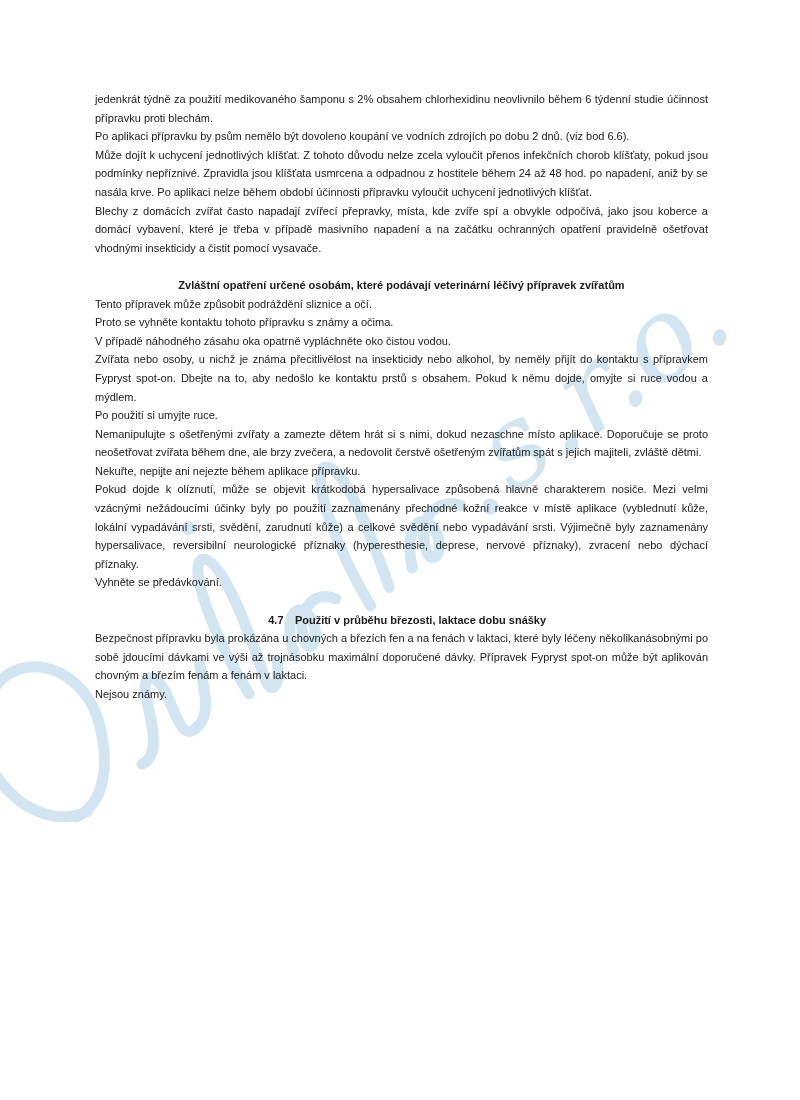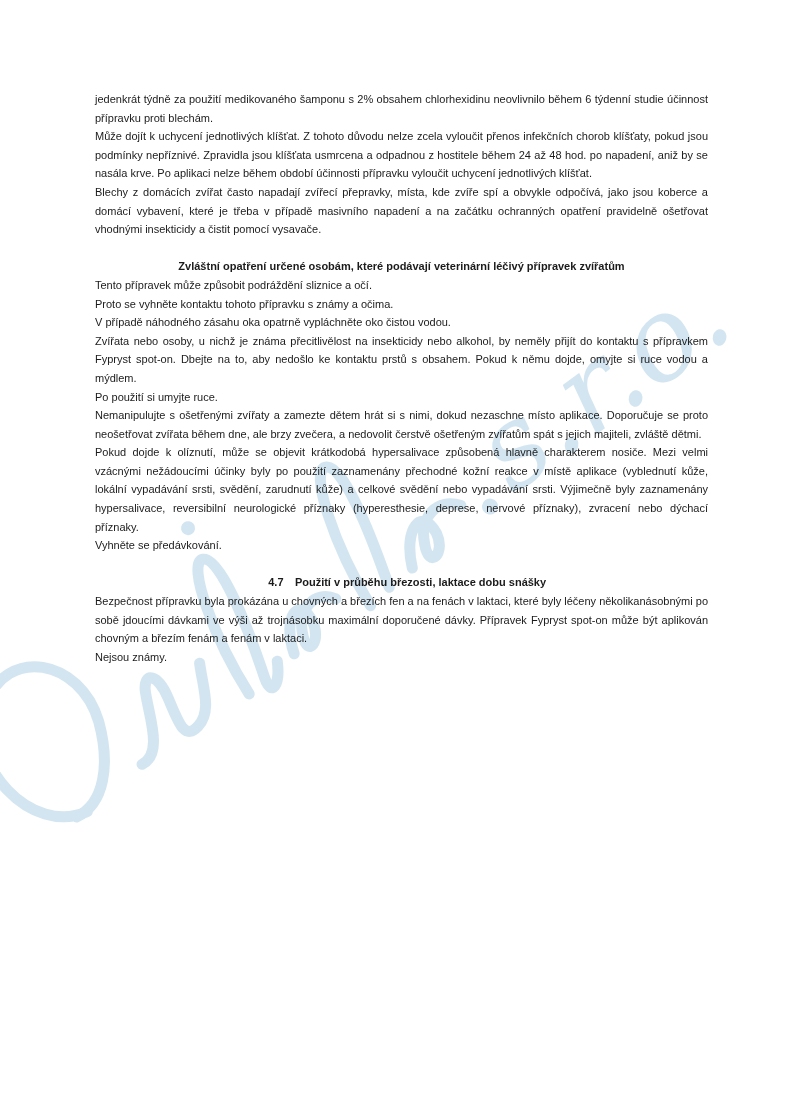--- a/index.html
+++ b/index.html
@@ -50,33 +50,35 @@
     <path d="M 446 -6 C 462 -44, 490 -50, 486 -20 C 482 2, 458 6, 470 -18 C 482 -44, 508 -48, 522 -28"></path>
     <circle cx="545" cy="-10" r="8" fill="#a5cbe2" fill-opacity="0.5" stroke="none"></circle>
     <circle cx="288" cy="-170" r="7" fill="#a5cbe2" fill-opacity="0.5" stroke="none"></circle>
     <text x="570" y="-6" font-family="DejaVu Serif, serif" font-style="italic" font-size="115" fill="#a5cbe2" fill-opacity="0.5" stroke="none">s.r.o.</text>
   </g>
 </svg>
 
 <div class="page-content">
 
   <p class="para">jedenkrát týdně za použití medikovaného šamponu s 2% obsahem chlorhexidinu neovlivnilo během 6 týdenní studie účinnost přípravku proti blechám.</p>
+  <p class="para">Po aplikaci přípravku by psům nemělo být dovoleno koupání ve vodních zdrojích po dobu 2 dnů. (viz bod 6.6).</p>
   <p class="para">Může dojít k uchycení jednotlivých klíšťat. Z tohoto důvodu nelze zcela vyloučit přenos infekčních chorob klíšťaty, pokud jsou podmínky nepříznivé. Zpravidla jsou klíšťata usmrcena a odpadnou z hostitele během 24 až 48 hod. po napadení, aniž by se nasála krve. Po aplikaci nelze během období účinnosti přípravku vyloučit uchycení jednotlivých klíšťat.</p>
   <p class="para">Blechy z domácích zvířat často napadají zvířecí přepravky, místa, kde zvíře spí a obvykle odpočívá, jako jsou koberce a domácí vybavení, které je třeba v případě masivního napadení a na začátku ochranných opatření pravidelně ošetřovat vhodnými insekticidy a čistit pomocí vysavače.</p>
 
   <p class="heading">
     <span>Zvláštní opatření určené osobám, které podávají veterinární léčivý přípravek zvířatům</span>
   </p>
 
   <p class="para">Tento přípravek může způsobit podráždění sliznice a očí.</p>
   <p class="para">Proto se vyhněte kontaktu tohoto přípravku s známy a očima.</p>
   <p class="para">V případě náhodného zásahu oka opatrně vypláchněte oko čistou vodou.</p>
   <p class="para">Zvířata nebo osoby, u nichž je známa přecitlivělost na insekticidy nebo alkohol, by neměly přijít do kontaktu s přípravkem Fypryst spot-on. Dbejte na to, aby nedošlo ke kontaktu prstů s obsahem. Pokud k němu dojde, omyjte si ruce vodou a mýdlem.</p>
   <p class="para">Po použití si umyjte ruce.</p>
   <p class="para">Nemanipulujte s ošetřenými zvířaty a zamezte dětem hrát si s nimi, dokud nezaschne místo aplikace. Doporučuje se proto neošetřovat zvířata během dne, ale brzy zvečera, a nedovolit čerstvě ošetřeným zvířatům spát s jejich majiteli, zvláště dětmi.</p>
+  <p class="para">Nekuřte, nepijte ani nejezte během aplikace přípravku.</p>
 
 
   <p class="para">Pokud dojde k olíznutí, může se objevit krátkodobá hypersalivace způsobená hlavně charakterem nosiče. Mezi velmi vzácnými nežádoucími účinky byly po použití zaznamenány přechodné kožní reakce v místě aplikace (vyblednutí kůže, lokální vypadávání srsti, svědění, zarudnutí kůže) a celkové svědění nebo vypadávání srsti. Výjimečně byly zaznamenány hypersalivace, reversibilní neurologické příznaky (hyperesthesie, deprese, nervové příznaky), zvracení nebo dýchací příznaky.</p>
   <p class="para">Vyhněte se předávkování.</p>
 
   <p class="heading">
     <span class="hnum">4.7</span><span>Použití v průběhu březosti, laktace dobu snášky</span>
   </p>
 
   <p class="para">Bezpečnost přípravku byla prokázána u chovných a březích fen a na fenách v laktaci, které byly léčeny několikanásobnými po sobě jdoucími dávkami ve výši až trojnásobku maximální doporučené dávky. Přípravek Fypryst spot-on může být aplikován chovným a březím fenám a fenám v laktaci.</p>

